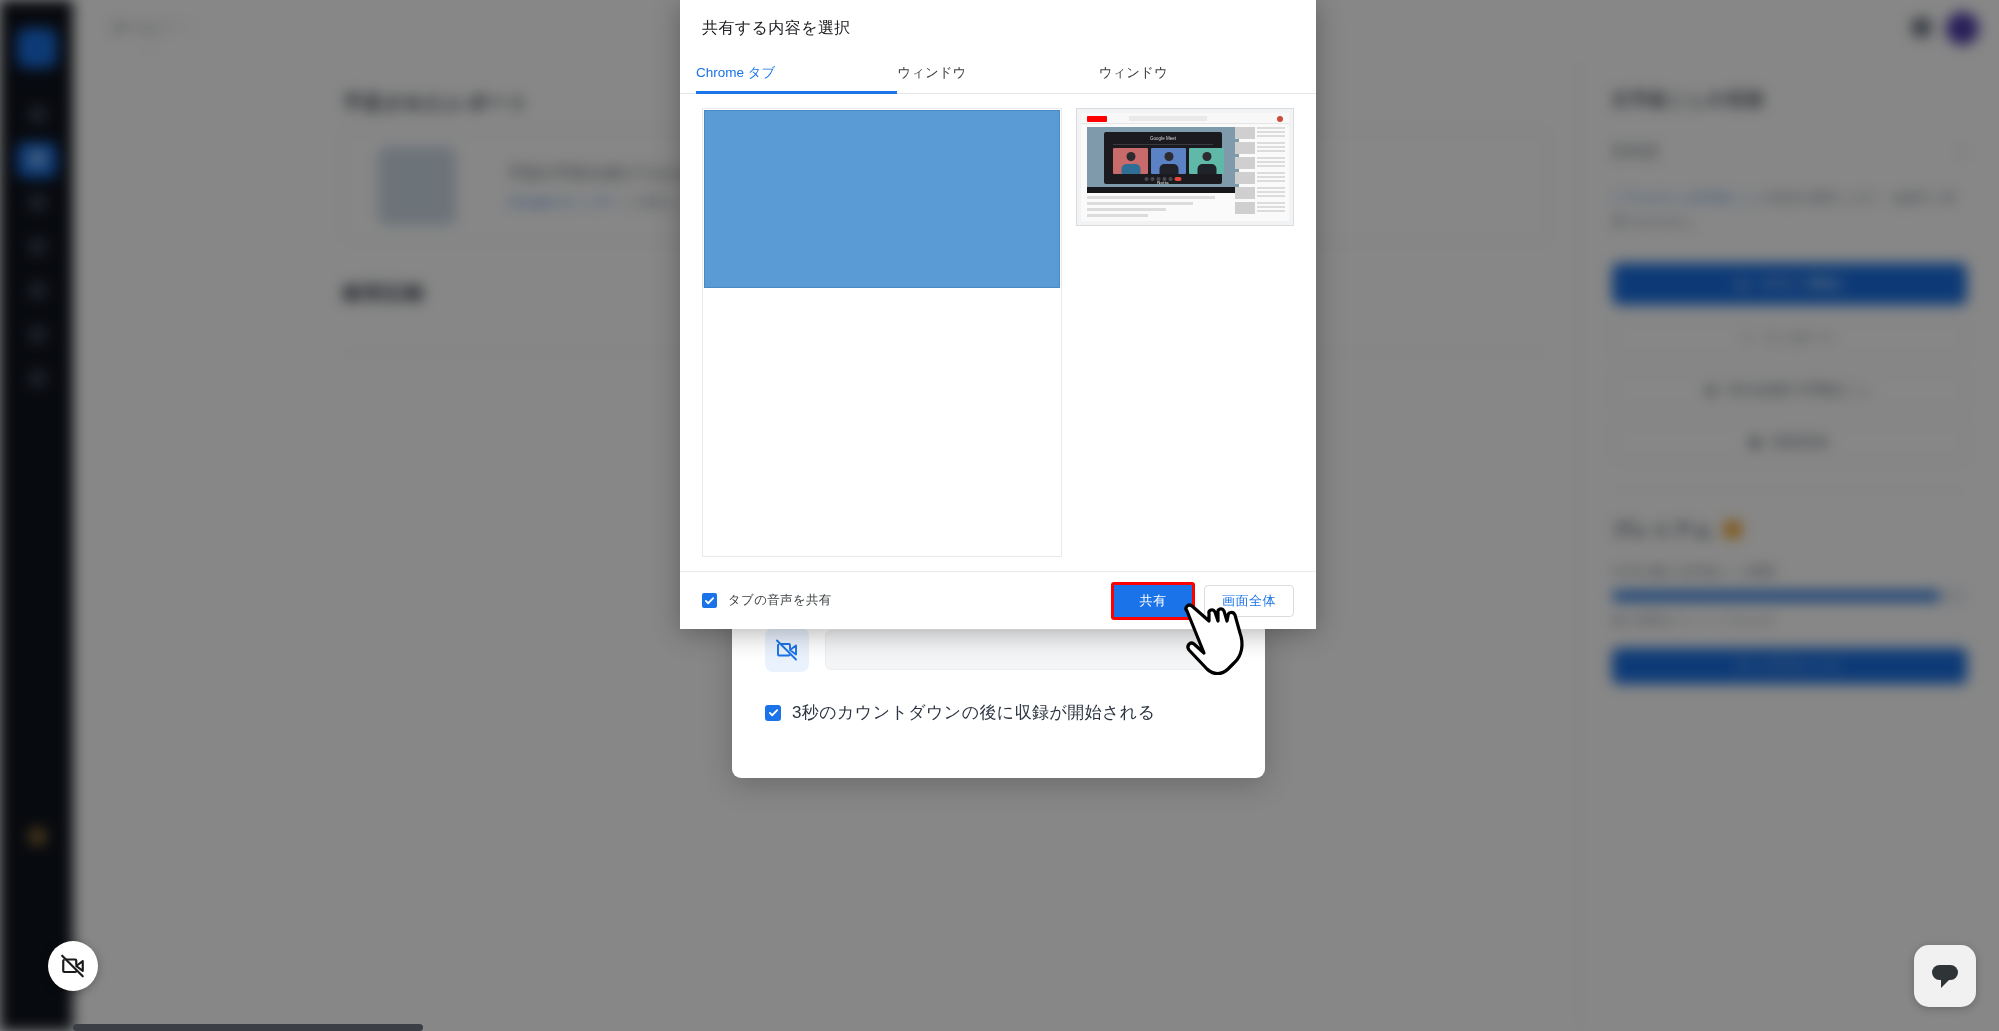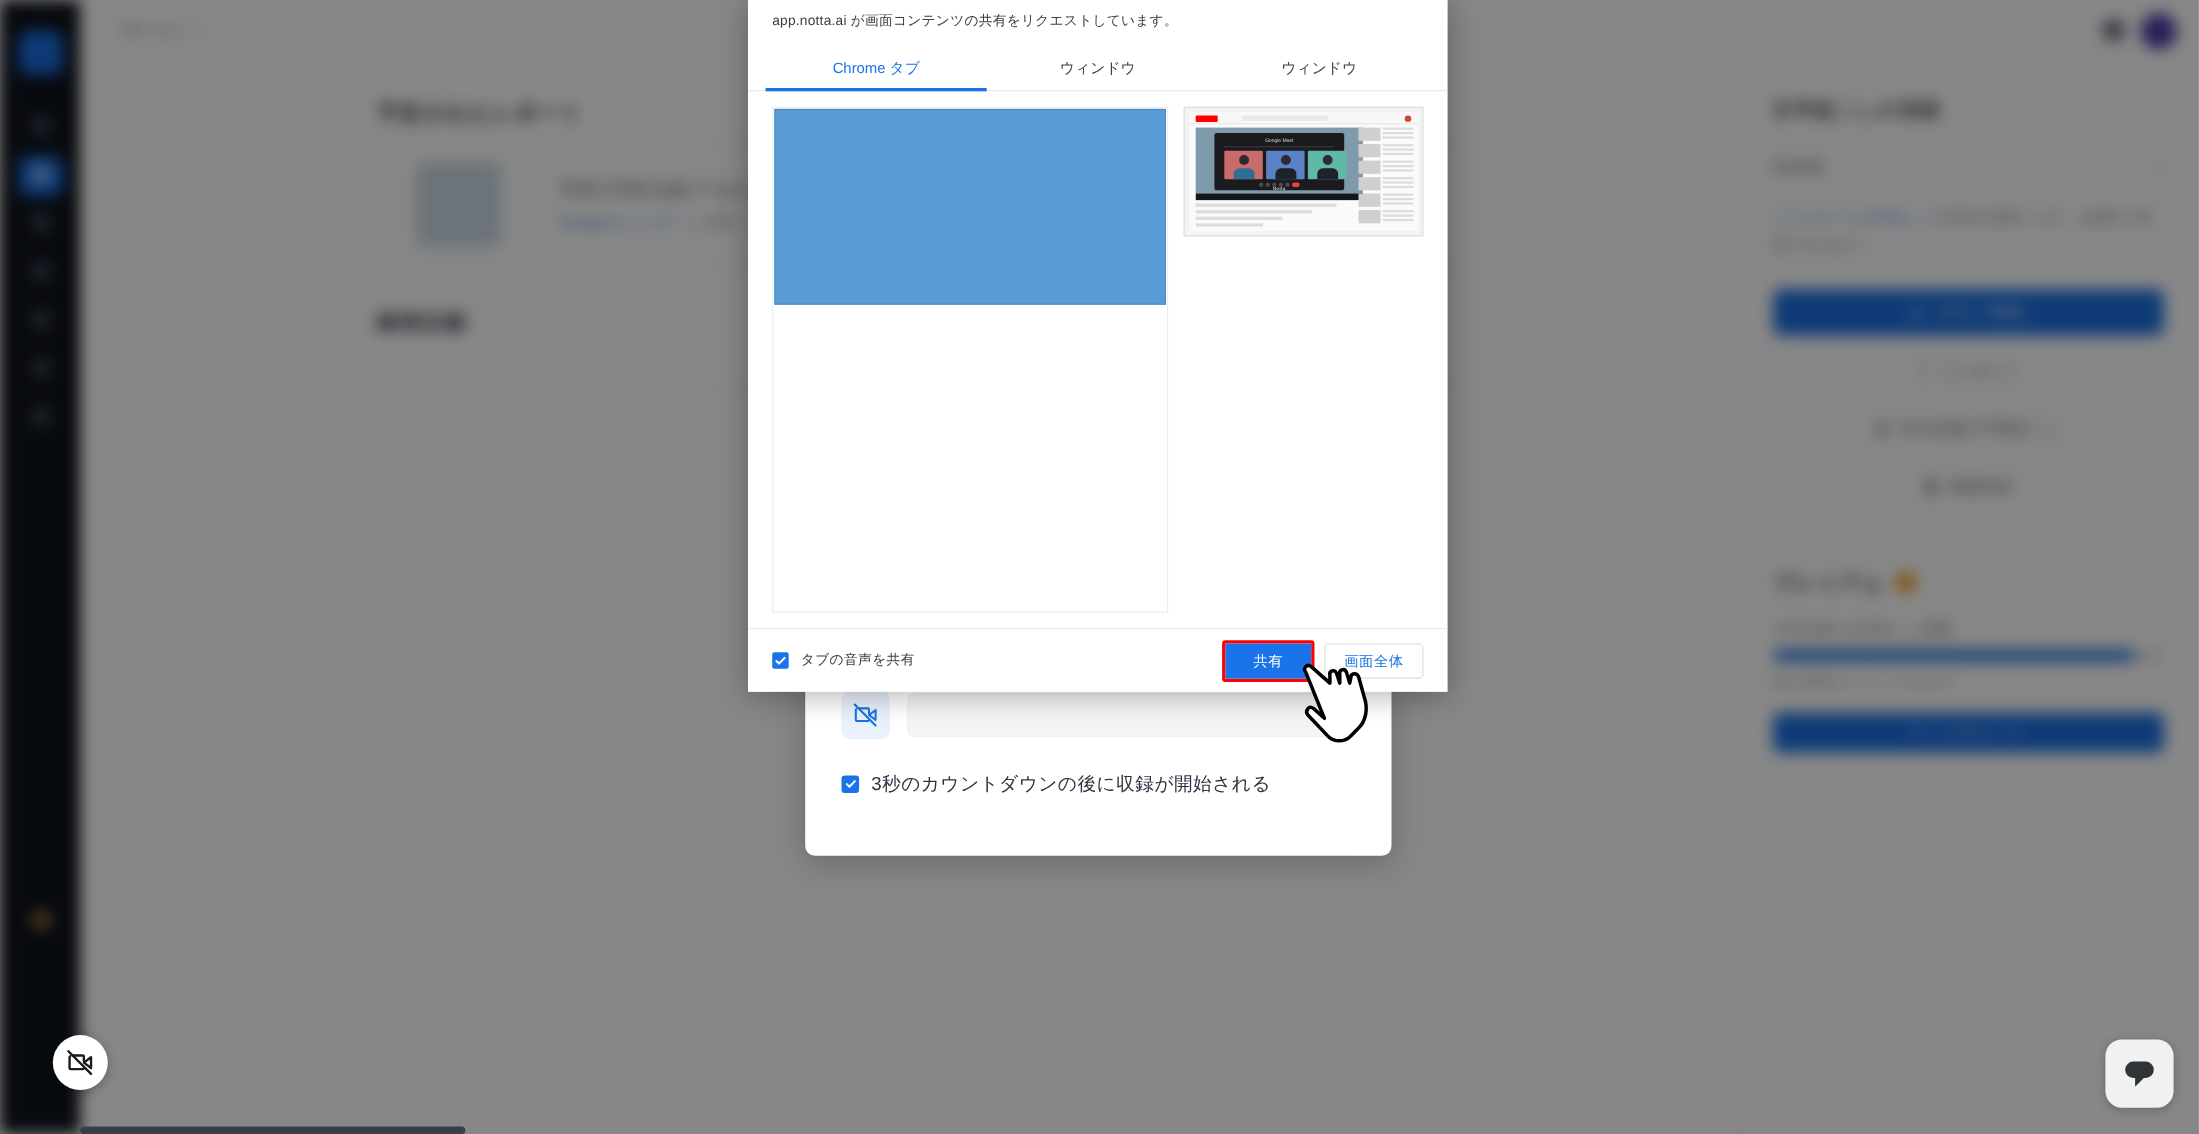--- a/index.html
+++ b/index.html
@@ -214,21 +214,21 @@
     font-size: 16px; color: #202124; padding: 18px 22px 0 22px; letter-spacing: .4px;
   }
   .dlg-subtitle {
     font-size: 12.5px; color: #3c4043; padding: 11px 22px 0 22px; letter-spacing: .2px;
   }
   .dlg-tabs {
     display: flex; margin-top: 16px; border-bottom: 1px solid #e4e6e9;
     padding: 0 16px;
   }
   .dlg-tab {
-    flex: 1; text-align: center; font-size: 13.5px; color: #3c4043;
+    flex: 1; text-align: left; font-size: 13.5px; color: #3c4043;
     padding: 9px 0 11px 0; position: relative; cursor: pointer;
   }
   .dlg-tab.active { color: #1a73e8; }
   .dlg-tab.active::after {
     content: ""; position: absolute; left: 0; right: 0; bottom: -1px;
     height: 3px; background: #1a73e8;
   }
   .dlg-body {
     flex: 1; display: flex; padding: 14px 22px 0 22px; gap: 14px; min-height: 0;
   }
@@ -495,21 +495,21 @@
           <path d="M2 6.4l2.6 2.6L10 3.4" fill="none" stroke="#fff" stroke-width="2" stroke-linecap="round" stroke-linejoin="round"></path>
         </svg>
     </span>
     <span class="rp-check-label">3秒のカウントダウンの後に収録が開始される</span>
   </label>
 
 </div>
 
 <div id="share-dialog">
 
-  <div class="dlg-subtitle">app.notta.ai が画面コンテンツの共有をリクエストしています。</div>
+  <div class="dlg-title">共有する内容を選択</div>
 
   <div class="dlg-tabs">
     <div class="dlg-tab active">Chrome タブ</div>
     <div class="dlg-tab">ウィンドウ</div>
     <div class="dlg-tab">ウィンドウ</div>
   </div>
 
   <div class="dlg-body">
 
     <div class="tab-list">

